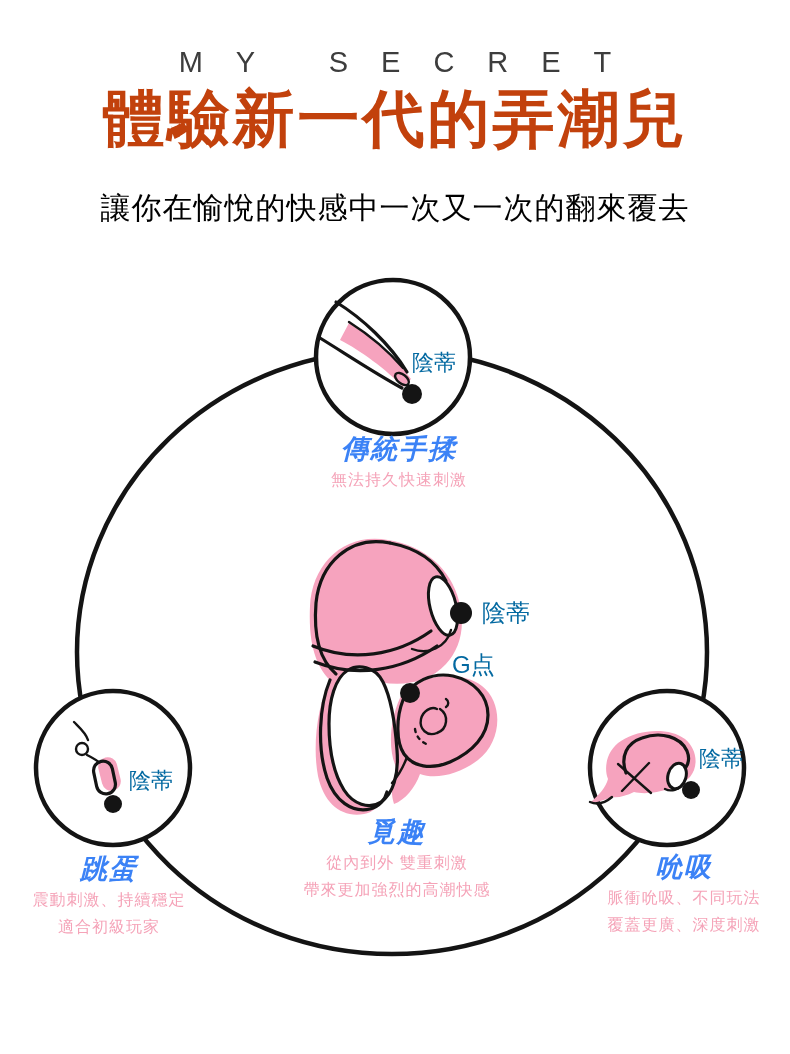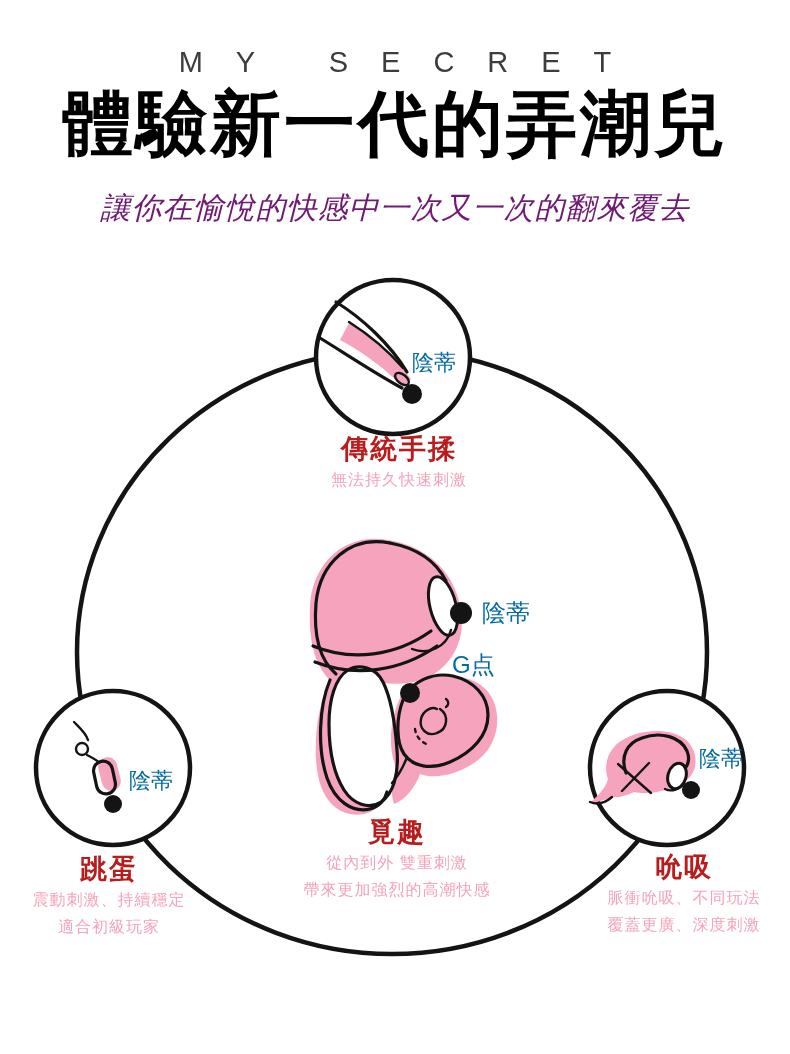--- a/index.html
+++ b/index.html
@@ -12,25 +12,25 @@
   .page{
     position:relative;width:790px;height:1054px;background:#fff;overflow:hidden;
     font-family:"Liberation Sans","DejaVu Sans",sans-serif;color:#222;padding-left:44px;
   }
   .brand{
     position:absolute;top:46px;left:0;width:100%;text-align:center;
     font-size:29px;font-weight:300;color:#3d3d3d;letter-spacing:33px;text-indent:33px;
   }
   .title{
     position:absolute;top:84px;left:0;width:100%;text-align:center;
-    font-size:71px;line-height:1.12;font-weight:900;color:#000000;letter-spacing:3px;
+    font-size:62px;line-height:1.12;font-weight:900;color:#c2410c;letter-spacing:3px;
   }
   .subtitle{
     position:absolute;top:188px;left:0;width:100%;text-align:center;
-    font-size:30px;font-weight:400;color:#701a75;letter-spacing:1px;font-style:italic;
+    font-size:30px;font-weight:400;color:#000000;letter-spacing:1px;
   }
   .diagram-svg{position:absolute;left:0;top:0;}
   
   .ring{fill:none;stroke:var(--ink);stroke-width:4.5;}
   .node{fill:#fff;stroke:var(--ink);stroke-width:4.5;}
   .pinkfill{fill:var(--pink);}
   .whitefill{fill:#fff;}
   .line{fill:none;stroke:var(--ink);stroke-width:3.2;stroke-linecap:round;stroke-linejoin:round;}
   .thin{stroke-width:2.4;}
   .dashed{stroke-dasharray:3 5;}
@@ -39,21 +39,21 @@
   
   .pointer-label{
     position:absolute;font-size:22px;font-weight:500;color:#0369a1;white-space:nowrap;
   }
   .pointer-label.big{font-size:24px;}
   
   .caption{
     position:absolute;transform:translateX(-50%);text-align:center;white-space:nowrap;
   }
   .caption-name{
-    font-size:27px;font-weight:700;color:#b91c1c;letter-spacing:2px;line-height:33px;
+    font-size:27px;font-weight:700;color:#3b82f6;letter-spacing:2px;line-height:33px;font-style:italic;
   }
   .caption-desc{
     font-size:16px;font-weight:400;color:var(--pink-text);letter-spacing:1px;line-height:27px;
   }
   .caption .caption-desc:first-of-type{margin-top:5px;}
 </style>
 </head>
 <body>
 
 <div class="page">

